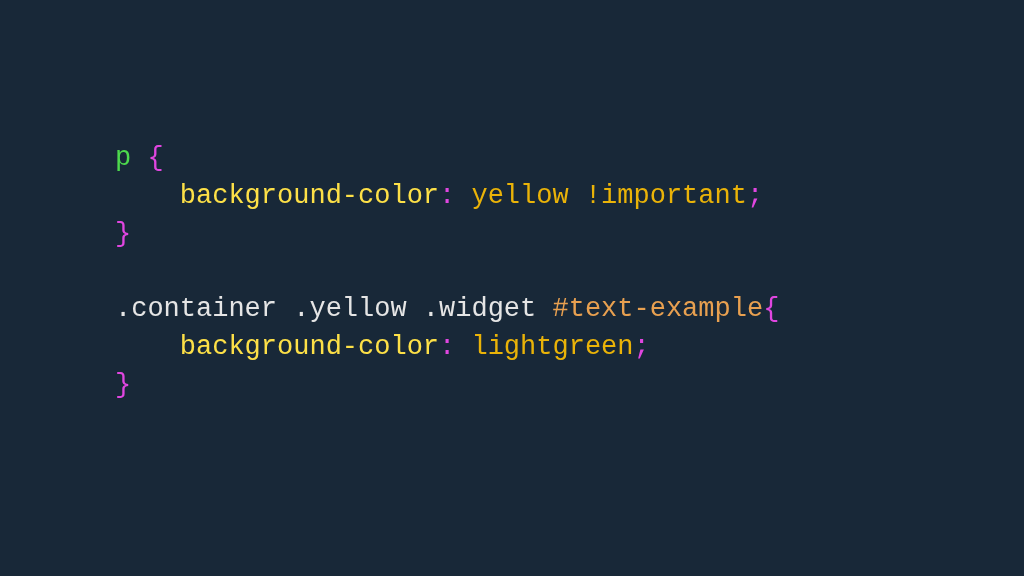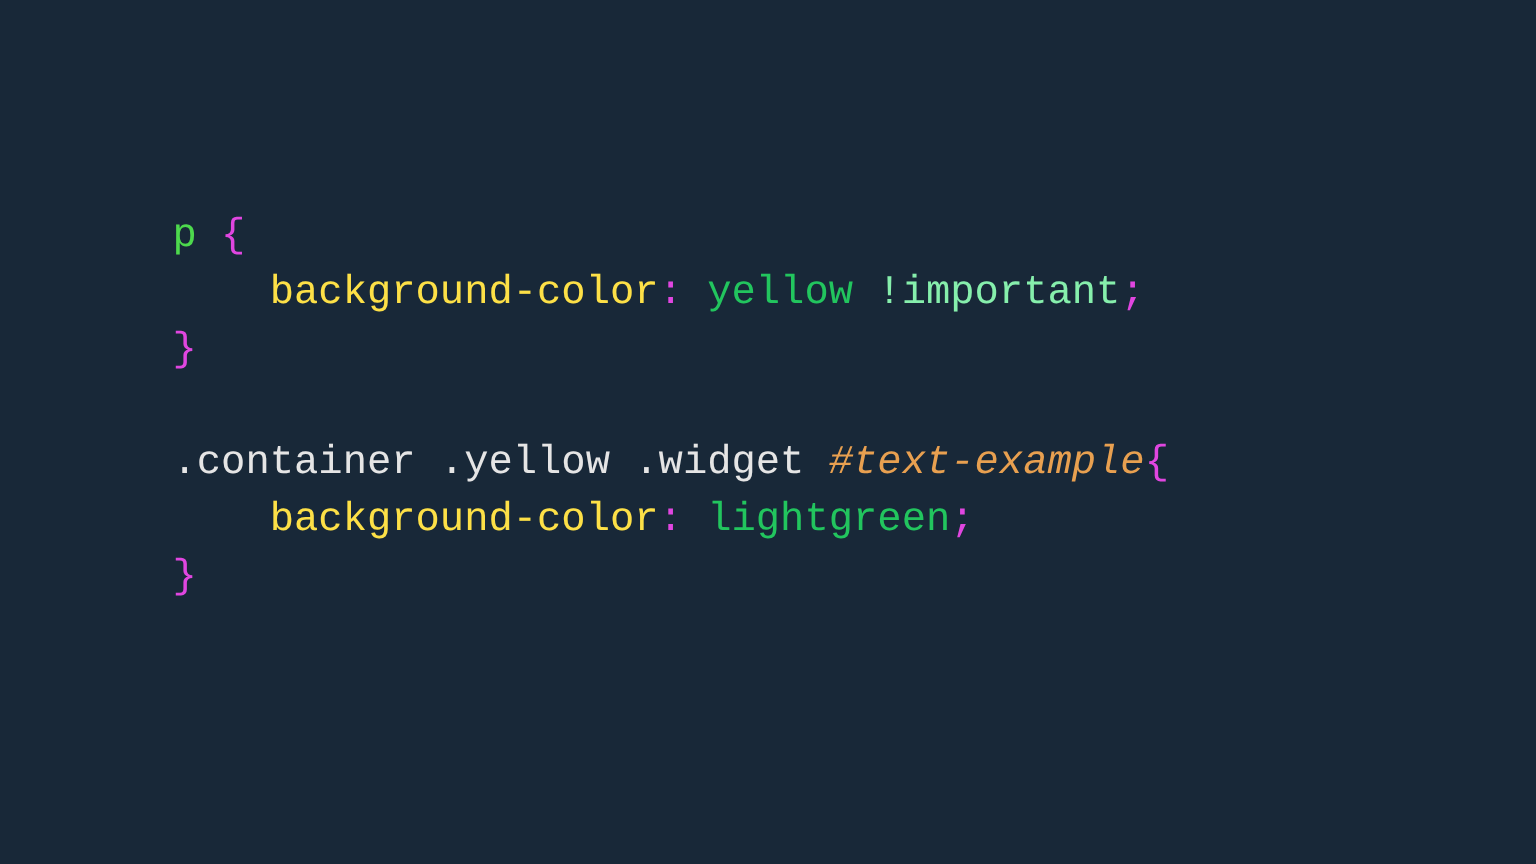--- a/index.html
+++ b/index.html
@@ -16,24 +16,24 @@
       line-height: 1.4;
       overflow: hidden;
     }
     .code-block {
       padding: 140px 0 0 115px;
       white-space: pre;
     }
     .tok-selector-tag { color: #4dd94d; }
     .tok-punct { color: #e046e0; }
     .tok-property { color: #fde047; }
-    .tok-value { color: #22c55e; }
-    .tok-important { color: #86efac; }
+    .tok-value { color: #eab308; }
+    .tok-important { color: #eab308; }
     .tok-class { color: #e5e5e5; }
-    .tok-id { color: #e8a050; font-style: italic; }
+    .tok-id { color: #e8a050; }
     .tok-space { color: #d4d4d4; }
   </style>
 </head>
 <body>
 
 <div class="code-block"><span><span class="tok-selector-tag">p</span><span class="tok-space"> </span><span class="tok-punct">{</span></span>
 <span><span class="tok-space">    </span><span class="tok-property">background-color</span><span class="tok-punct">:</span><span class="tok-space"> </span><span class="tok-value">yellow</span><span class="tok-space"> </span><span class="tok-important">!important</span><span class="tok-punct">;</span></span>
 <span><span class="tok-punct">}</span></span>
 <span></span>
 <span><span class="tok-class">.container</span><span class="tok-space"> </span><span class="tok-class">.yellow</span><span class="tok-space"> </span><span class="tok-class">.widget</span><span class="tok-space"> </span><span class="tok-id">#text-example</span><span class="tok-punct">{</span></span>

